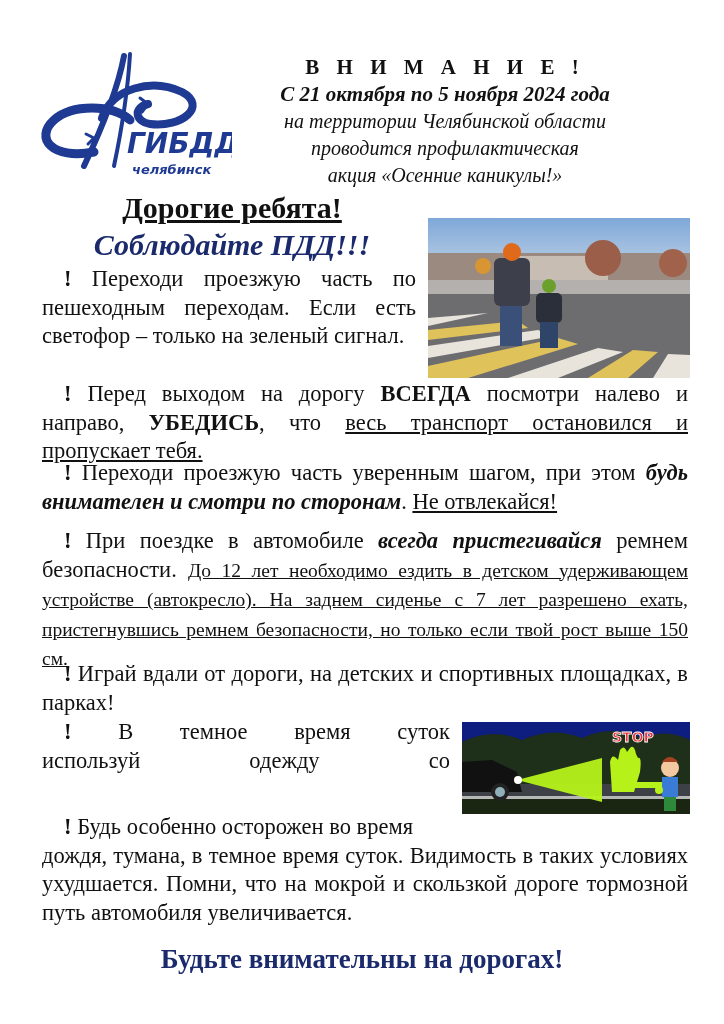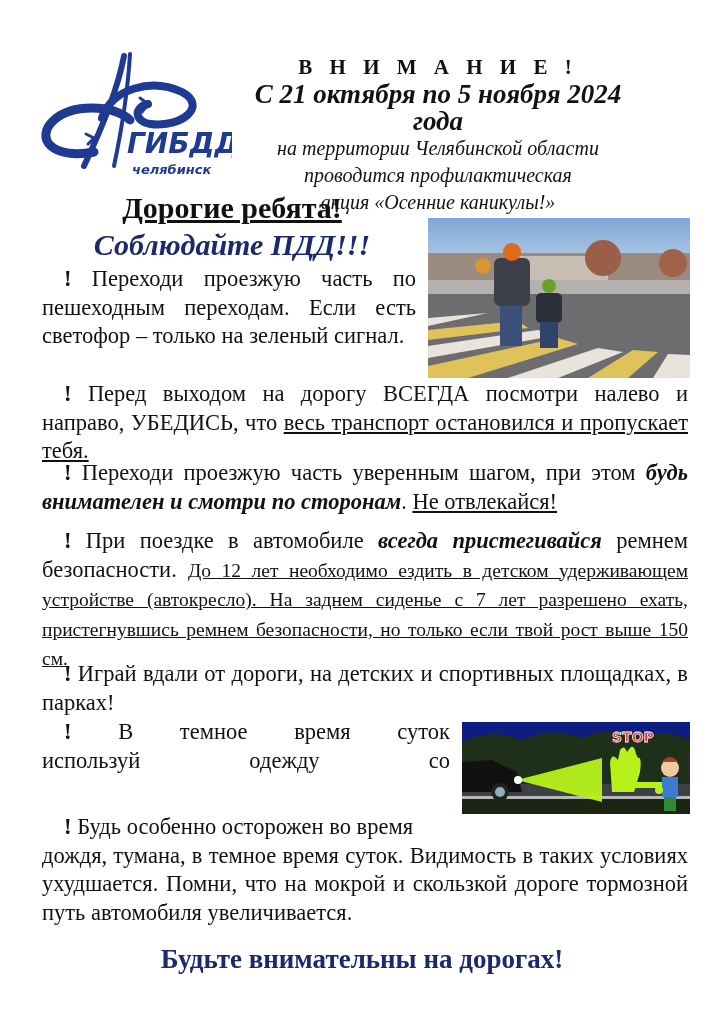--- a/index.html
+++ b/index.html
@@ -1,30 +1,30 @@
 <!DOCTYPE html>
 <html><head>
 <meta charset="utf-8">
 <style>
   html, body { margin:0; padding:0; background:#ffffff; }
   body { width:724px; height:1024px; position:relative; overflow:hidden;
          font-family:"Liberation Serif","DejaVu Serif",serif; color:#111; }
   .abs { position:absolute; }
   .logo { left:32px; left:32px; top:48px; width:200px; height:135px; }
-  .hdr { left:248px; top:54px; width:380px; text-align:center; line-height:27px; }
+  .hdr { left:255px; top:54px; width:380px; text-align:center; line-height:27px; }
   .hdr .att { font-weight:bold; font-size:21px; letter-spacing:6px; }
-  .hdr .dates { font-weight:bold; font-style:italic; font-size:27px; }
+  .hdr .dates { font-weight:bold; font-style:italic; font-size:21px; }
   .hdr .it { font-style:italic; font-size:20px; }
   .hdr .b { font-weight:normal; font-style:italic; }
   .title { left:42px; top:190px; width:380px; text-align:center; font-size:30px; font-weight:bold; text-decoration:underline; line-height:36px; }
   .subtitle { left:42px; top:225px; width:380px; text-align:center; font-size:30px; font-weight:bold; font-style:italic; color:#1a2a6c; line-height:40px; }
   .para { font-size:22.5px; line-height:28.6px; text-align:justify; text-align-last:left; }
   .bang { font-weight:bold; }
   .u { text-decoration:underline; }
-  .b { font-weight:normal; }
+  .b { font-weight:bold; }
   .bi { font-weight:bold; font-style:italic; }
   .p1 { left:42px; top:265px; width:374px; }
   .p2 { left:42px; top:380px; width:646px; }
   .p3 { left:42px; top:459px; width:646px; }
   .p4 { left:42px; top:527px; width:646px; }
   .p4 .small { font-size:19.5px; }
   .p5 { left:42px; top:660px; width:646px; }
   .p6 { left:42px; top:718px; width:408px; }
   .p6 .spread { display:flex; justify-content:space-between; }
   .p7 { left:42px; top:813px; width:646px; }

